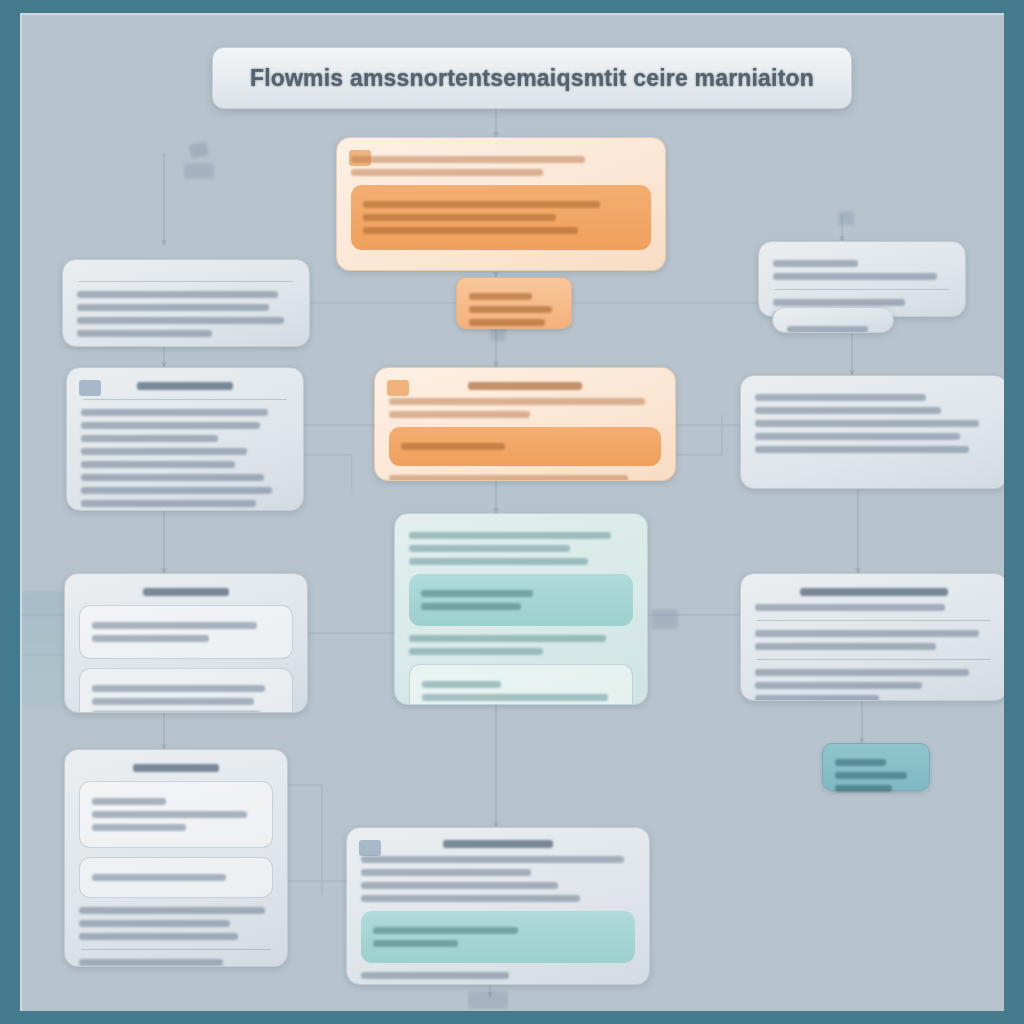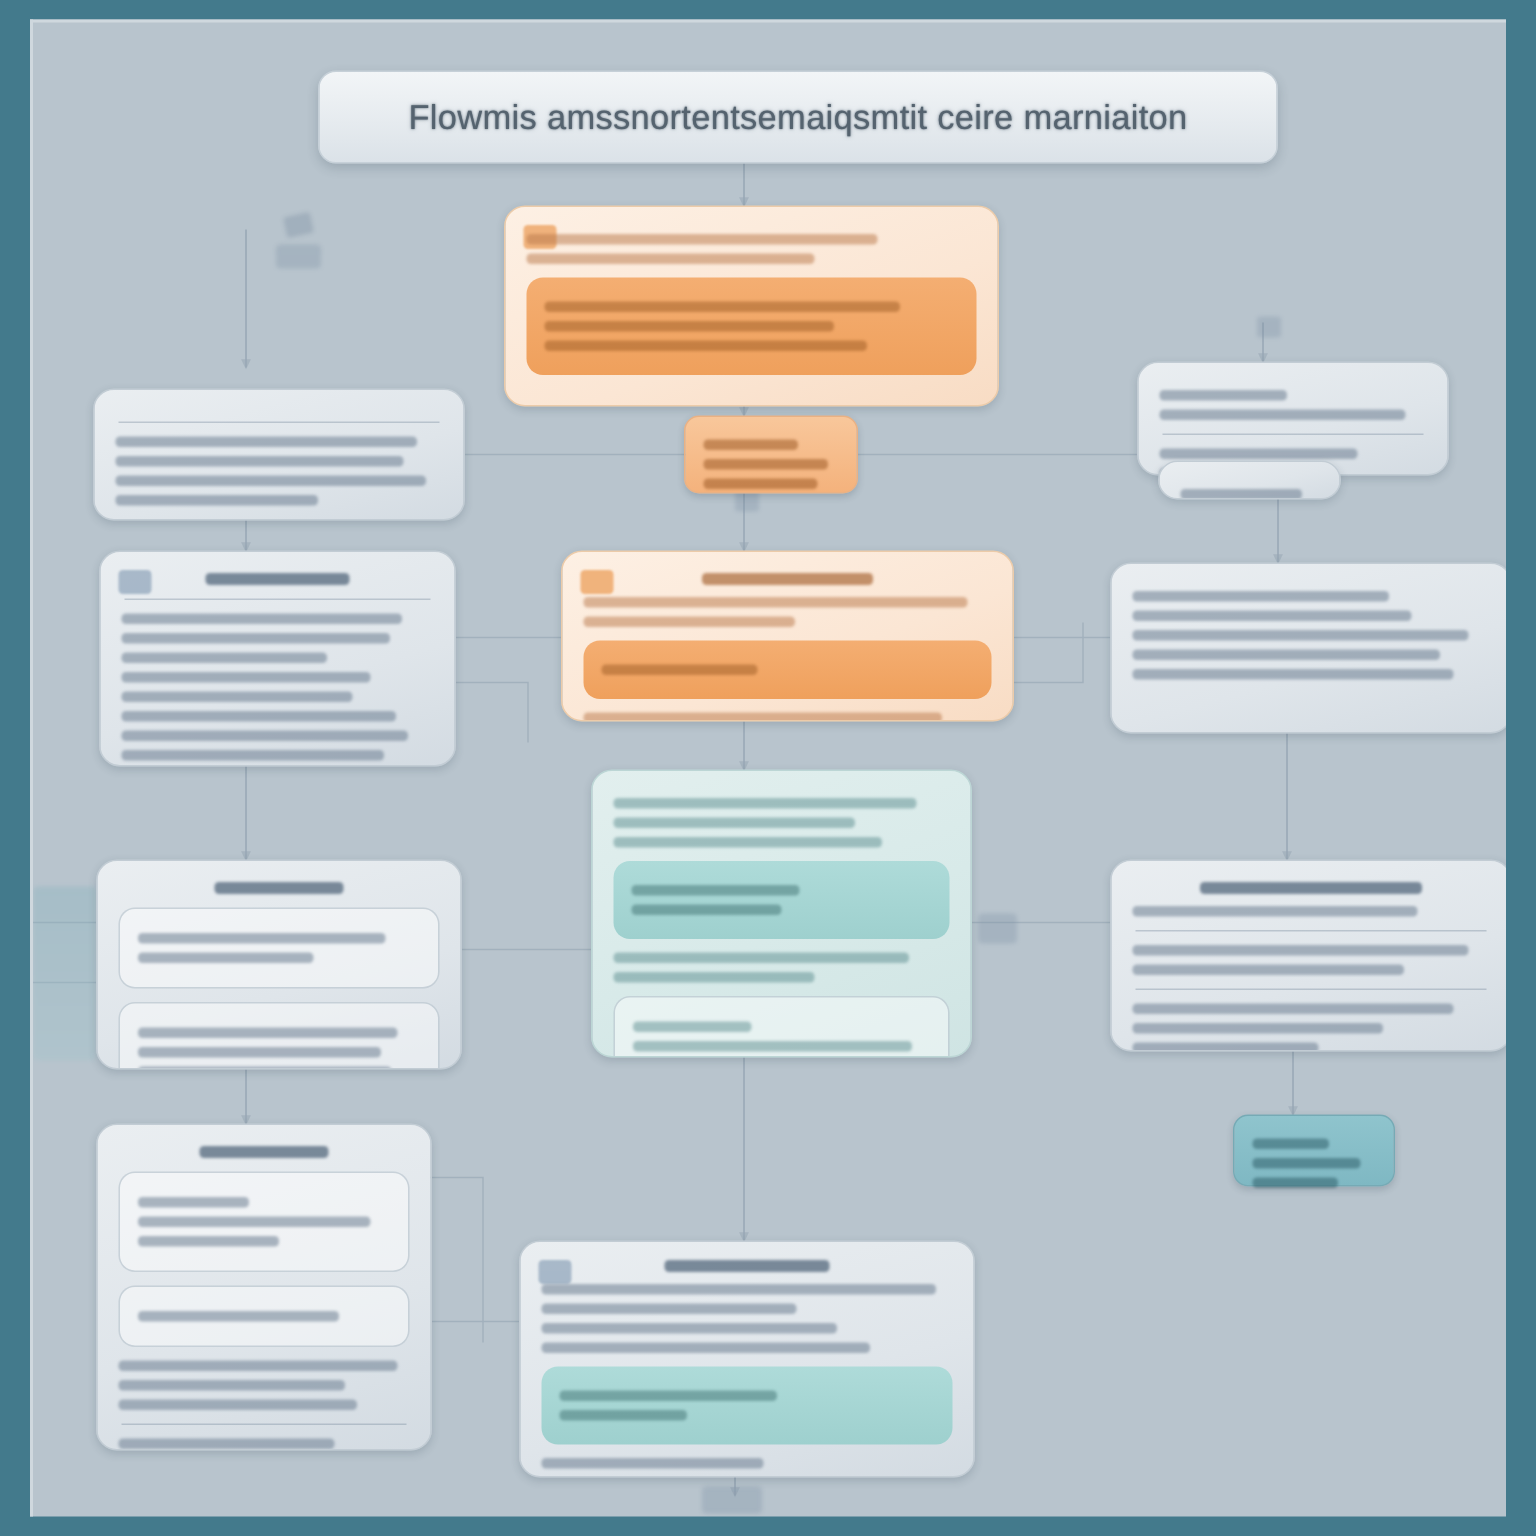--- a/index.html
+++ b/index.html
@@ -82,21 +82,21 @@
     left: 190px; top: 32px;
     width: 640px; height: 62px;
     border-radius: 12px;
     background: linear-gradient(180deg,#f2f5f7 0%, #e6ebef 55%, #dbe2e8 100%);
     border: 1px solid #c6d0d8;
     box-shadow: 0 3px 8px rgba(40,60,75,.20);
     display: flex; align-items: center; justify-content: center;
   }
   #titlebar .ttxt {
     font-size: 23px;
-    font-weight: normal;
+    font-weight: bold;
     color: #55636f;
     letter-spacing: .2px;
     text-shadow: 0 0 1.4px rgba(85,99,111,.85), 0 0 3px rgba(120,135,150,.5);
     filter: blur(.35px);
     white-space: nowrap;
   }
 
   
   .pill {
     position: absolute;

